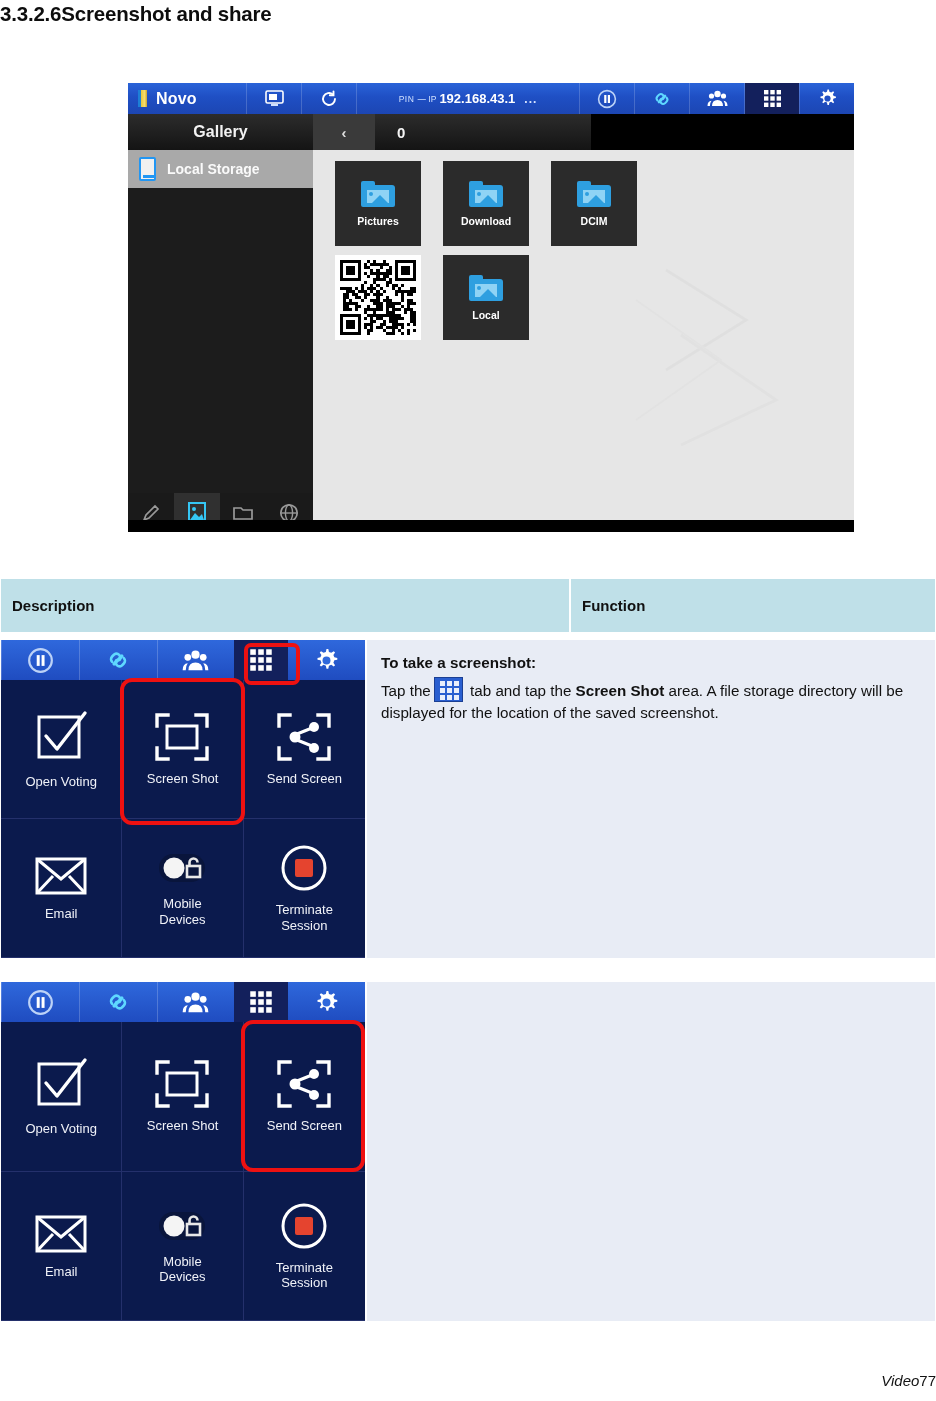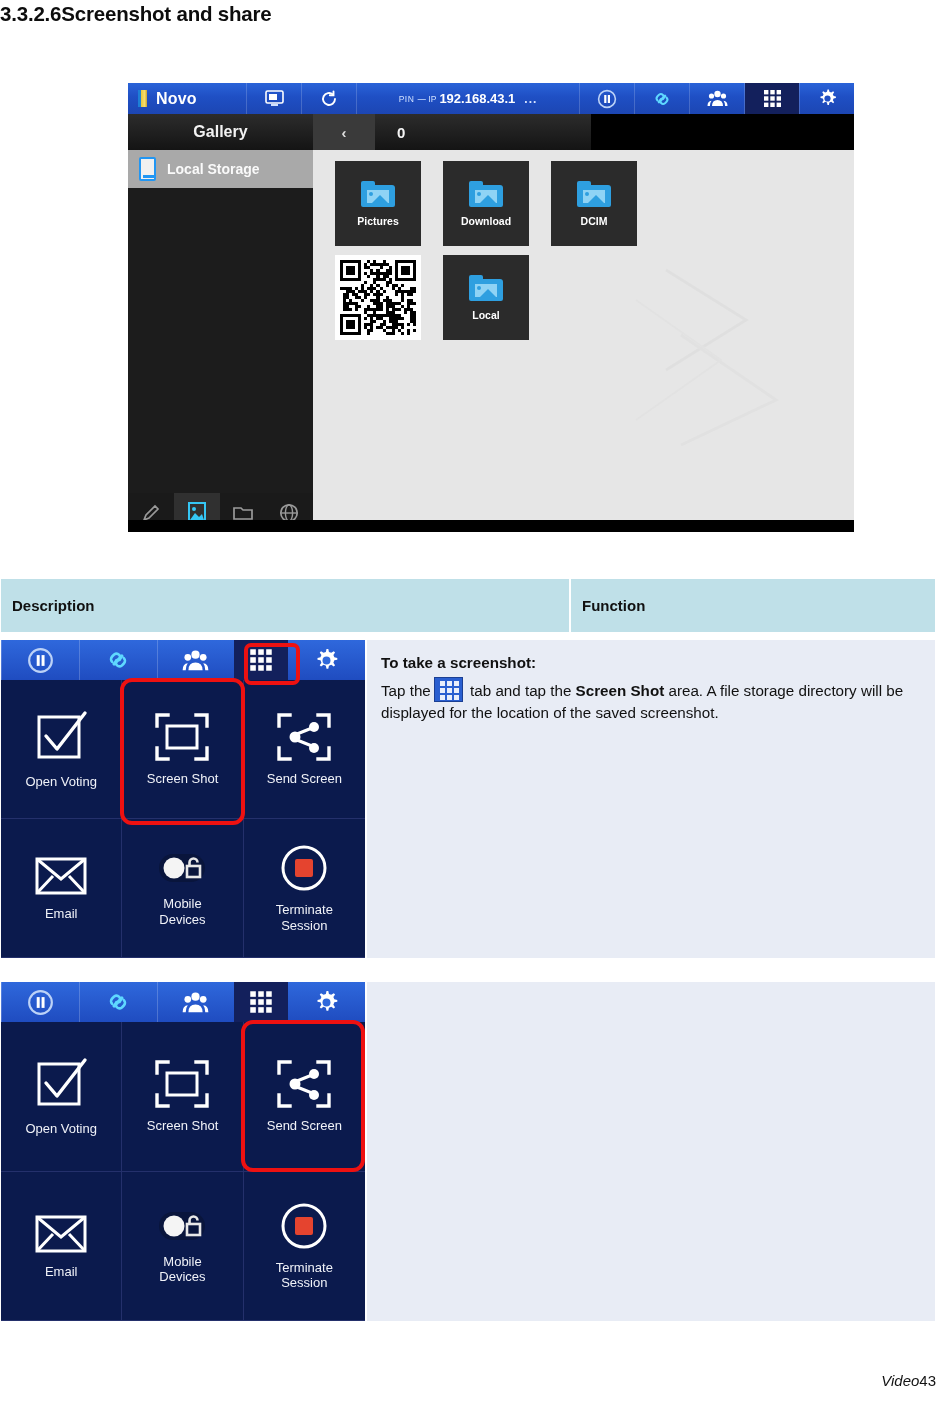--- a/index.html
+++ b/index.html
@@ -1318,15 +1318,15 @@
         </div>
       </div>
 
       <div class="hl" style="left:240px; top:38px; width:124px; height:152px;"></div>
     </div>
 
     <div class="td-desc" style="width:570px; height:341px;">
     </div>
   </div>
 
-  <div class="footer-right"><i>Video</i><span>43</span></div>
+  <div class="footer-right"><i>Video</i><span>77</span></div>
 
 </div>
 
 </body></html>

